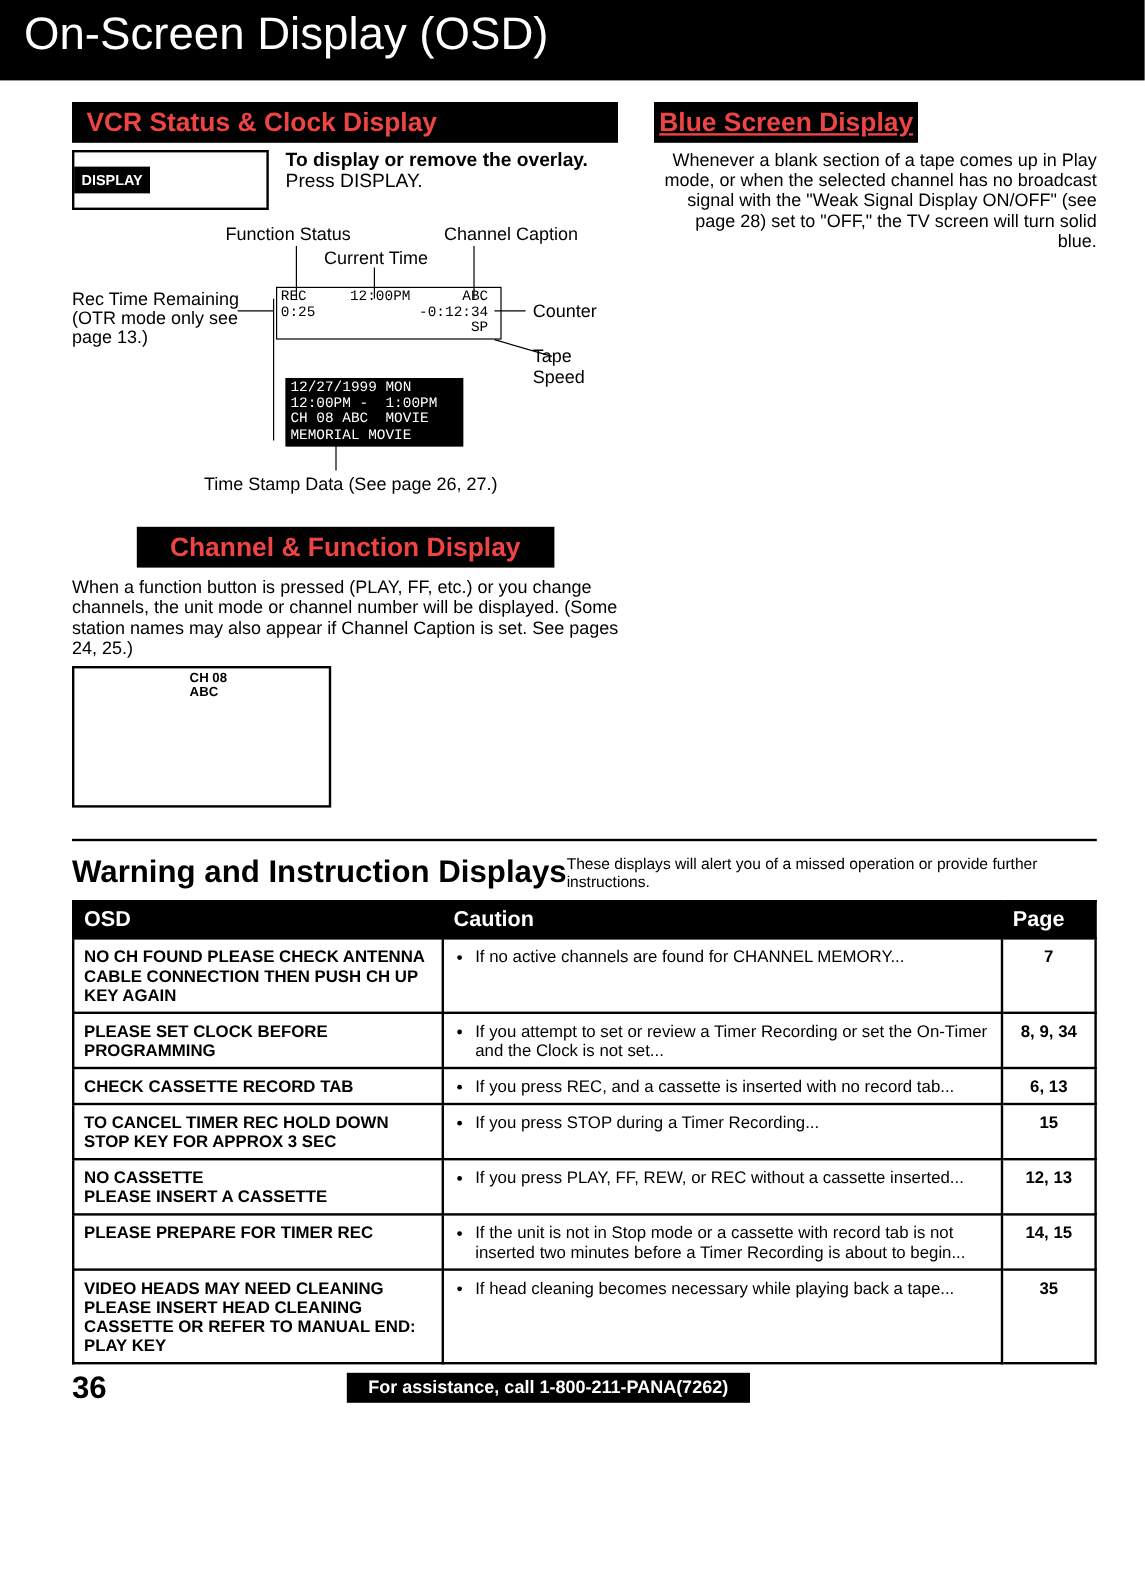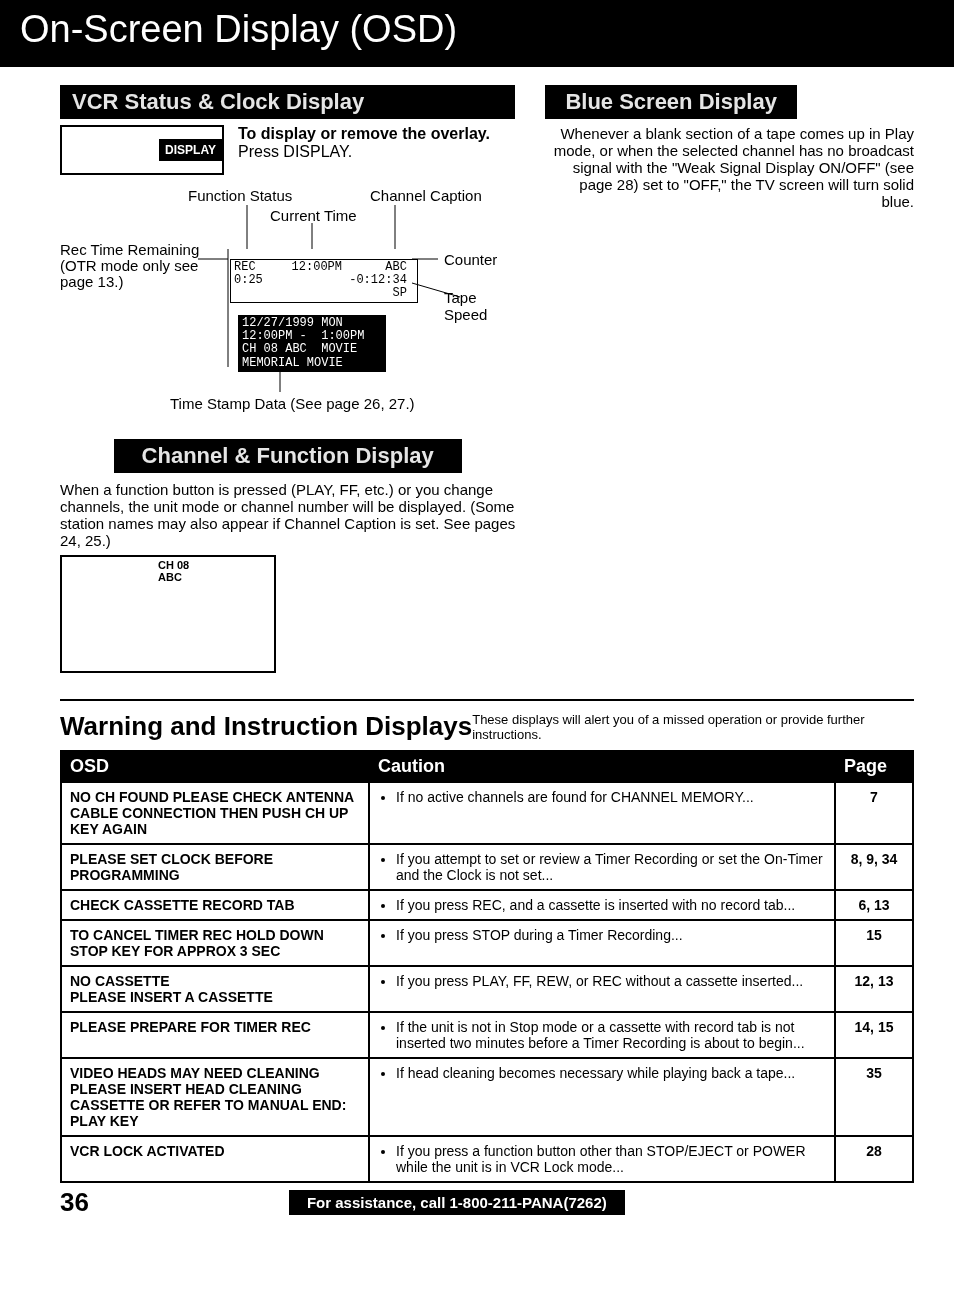--- a/index.html
+++ b/index.html
@@ -2,25 +2,25 @@
 <html><head>
 <meta charset="utf-8">
 <style>
   body { margin:0; padding:0; font-family: Arial, Helvetica, sans-serif; background:#fff; color:#000; width:954px; }
   .page-title-bar { background:#000; color:#fff; padding:8px 20px 16px 20px; }
   .page-title-bar h1 { margin:0; font-size:38px; font-weight:normal; }
   .content { padding:18px 40px 0 60px; }
   .cols { display:flex; gap:30px; }
   .left { flex:1.05; }
   .right { flex:0.85; }
-  .section-header { background:#000; color:#e5e5e5; font-weight:bold; font-size:22px; padding:4px 12px; display:inline-block; }
+  .section-header { background:#000; color:#ef4444; font-weight:bold; font-size:22px; padding:4px 12px; display:inline-block; }
   .sec1 .section-header { width:100%; box-sizing:border-box; }
   .sec3 .section-header { width:auto; padding:4px 28px; }
   .overlay-row { display:flex; align-items:flex-start; margin-top:6px; }
-  .remote-btn { border:2px solid #000; width:160px; height:46px; display:flex; align-items:center; justify-content:flex-end; margin-right:14px; }
+  .remote-btn { border:2px solid #000; width:160px; height:46px; display:flex; align-items:center; justify-content:flex-start; margin-right:14px; }
   .remote-btn .inner { border:2px solid #000; padding:2px 4px; font-size:12px; font-weight:bold; background:#000; color:#fff; }
   .overlay-text b { font-size:16px; }
   .labels-area { position:relative; height:230px; margin-top:12px; font-size:15px; }
   .abs { position:absolute; }
   .osd-box { border:1.5px solid #000; font-family:"Courier New",monospace; font-size:12px; line-height:1.1; white-space:pre; padding:1px 3px; }
   .osd-black { background:#000; color:#fff; }
   .small-osd-box { border:2px solid #000; width:200px; height:110px; font-family:Liberation Sans, sans-serif; font-size:11px; font-weight:bold; padding:2px 6px; text-align:center; margin-top:6px;}
   .func-para { font-size:15px; margin-top:8px; }
   .blue-para { font-size:15px; margin-top:6px;text-align:right; }
   hr.sep { border:none; border-top:2px solid #000; margin:26px 0 10px 0; }
@@ -76,21 +76,21 @@
           </svg>
           <span class="abs" style="top:0;left:128px;">Function Status</span>
           <span class="abs" style="top:20px;left:210px;">Current Time</span>
           <span class="abs" style="top:0;left:310px;">Channel Caption</span>
           <span class="abs" style="top:54px;left:0;">Rec Time Remaining</span>
           <span class="abs" style="top:70px;left:0;">(OTR mode only see</span>
           <span class="abs" style="top:86px;left:0;">page 13.)</span>
           <span class="abs" style="top:64px;left:384px;">Counter</span>
           <span class="abs" style="top:102px;left:384px;">Tape Speed</span>
 
-          <div class="abs osd-box" style="top:72px;left:170px;width:180px;"><span>REC     12:00PM      ABC</span>
+          <div class="abs osd-box" style="top:52px;left:170px;width:180px;"><span>REC     12:00PM      ABC</span>
 <span>0:25            -0:12:34</span>
 <span>                      SP</span></div>
 
           <div class="abs osd-box osd-black" style="top:128px;left:178px;width:140px;"><span>12/27/1999 MON</span>
 <span>12:00PM -  1:00PM</span>
 <span>CH 08 ABC  MOVIE</span>
 <span>MEMORIAL MOVIE</span></div>
 
           <span class="abs" style="top:208px;left:110px;">Time Stamp Data (See page 26, 27.)</span>
         </div>
@@ -103,21 +103,21 @@
           <div style="margin-left:90px;text-align:left;">
             <div>CH 08</div>
             <div>ABC</div>
           </div>
         </div>
       </div>
     </div>
 
     <div class="right">
       <div>
-        <div class="section-header" style="padding:4px 20px;">Blue Screen Display</div>
+        <div class="section-header" style="padding:4px 4px;text-decoration:underline;">Blue Screen Display</div>
         <div class="blue-para">Whenever a blank section of a tape comes up in Play mode, or when the selected channel has no broadcast signal with the "Weak Signal Display ON/OFF" (see page 28) set to "OFF," the TV screen will turn solid blue.</div>
       </div>
     </div>
   </div>
 
   <hr class="sep">
 
   <div class="warn-head-row">
     <h2>Warning and Instruction Displays</h2>
     <div class="sub">These displays will alert you of a missed operation or provide further instructions.</div>
@@ -189,29 +189,20 @@
         </tr>
         <tr>
           <td class="osd" style="white-space: pre-line;">VIDEO HEADS MAY NEED CLEANING PLEASE INSERT HEAD CLEANING CASSETTE OR REFER TO MANUAL END: PLAY KEY</td>
           <td>
             <ul class="cau">
               <li>If head cleaning becomes necessary while playing back a tape...</li>
             </ul>
           </td>
           <td class="page">35</td>
         </tr>
-        <tr>
-          <td class="osd" style="white-space: pre-line;">VCR LOCK ACTIVATED</td>
-          <td>
-            <ul class="cau">
-              <li>If you press a function button other than STOP/EJECT or POWER while the unit is in VCR Lock mode...</li>
-            </ul>
-          </td>
-          <td class="page">28</td>
-        </tr>
       </tbody>
   </table>
 </div>
 
 <div class="footer">
   <span class="pg">36</span>
   <span class="assist">For assistance, call 1-800-211-PANA(7262)</span>
 </div>
 
 </body></html>

